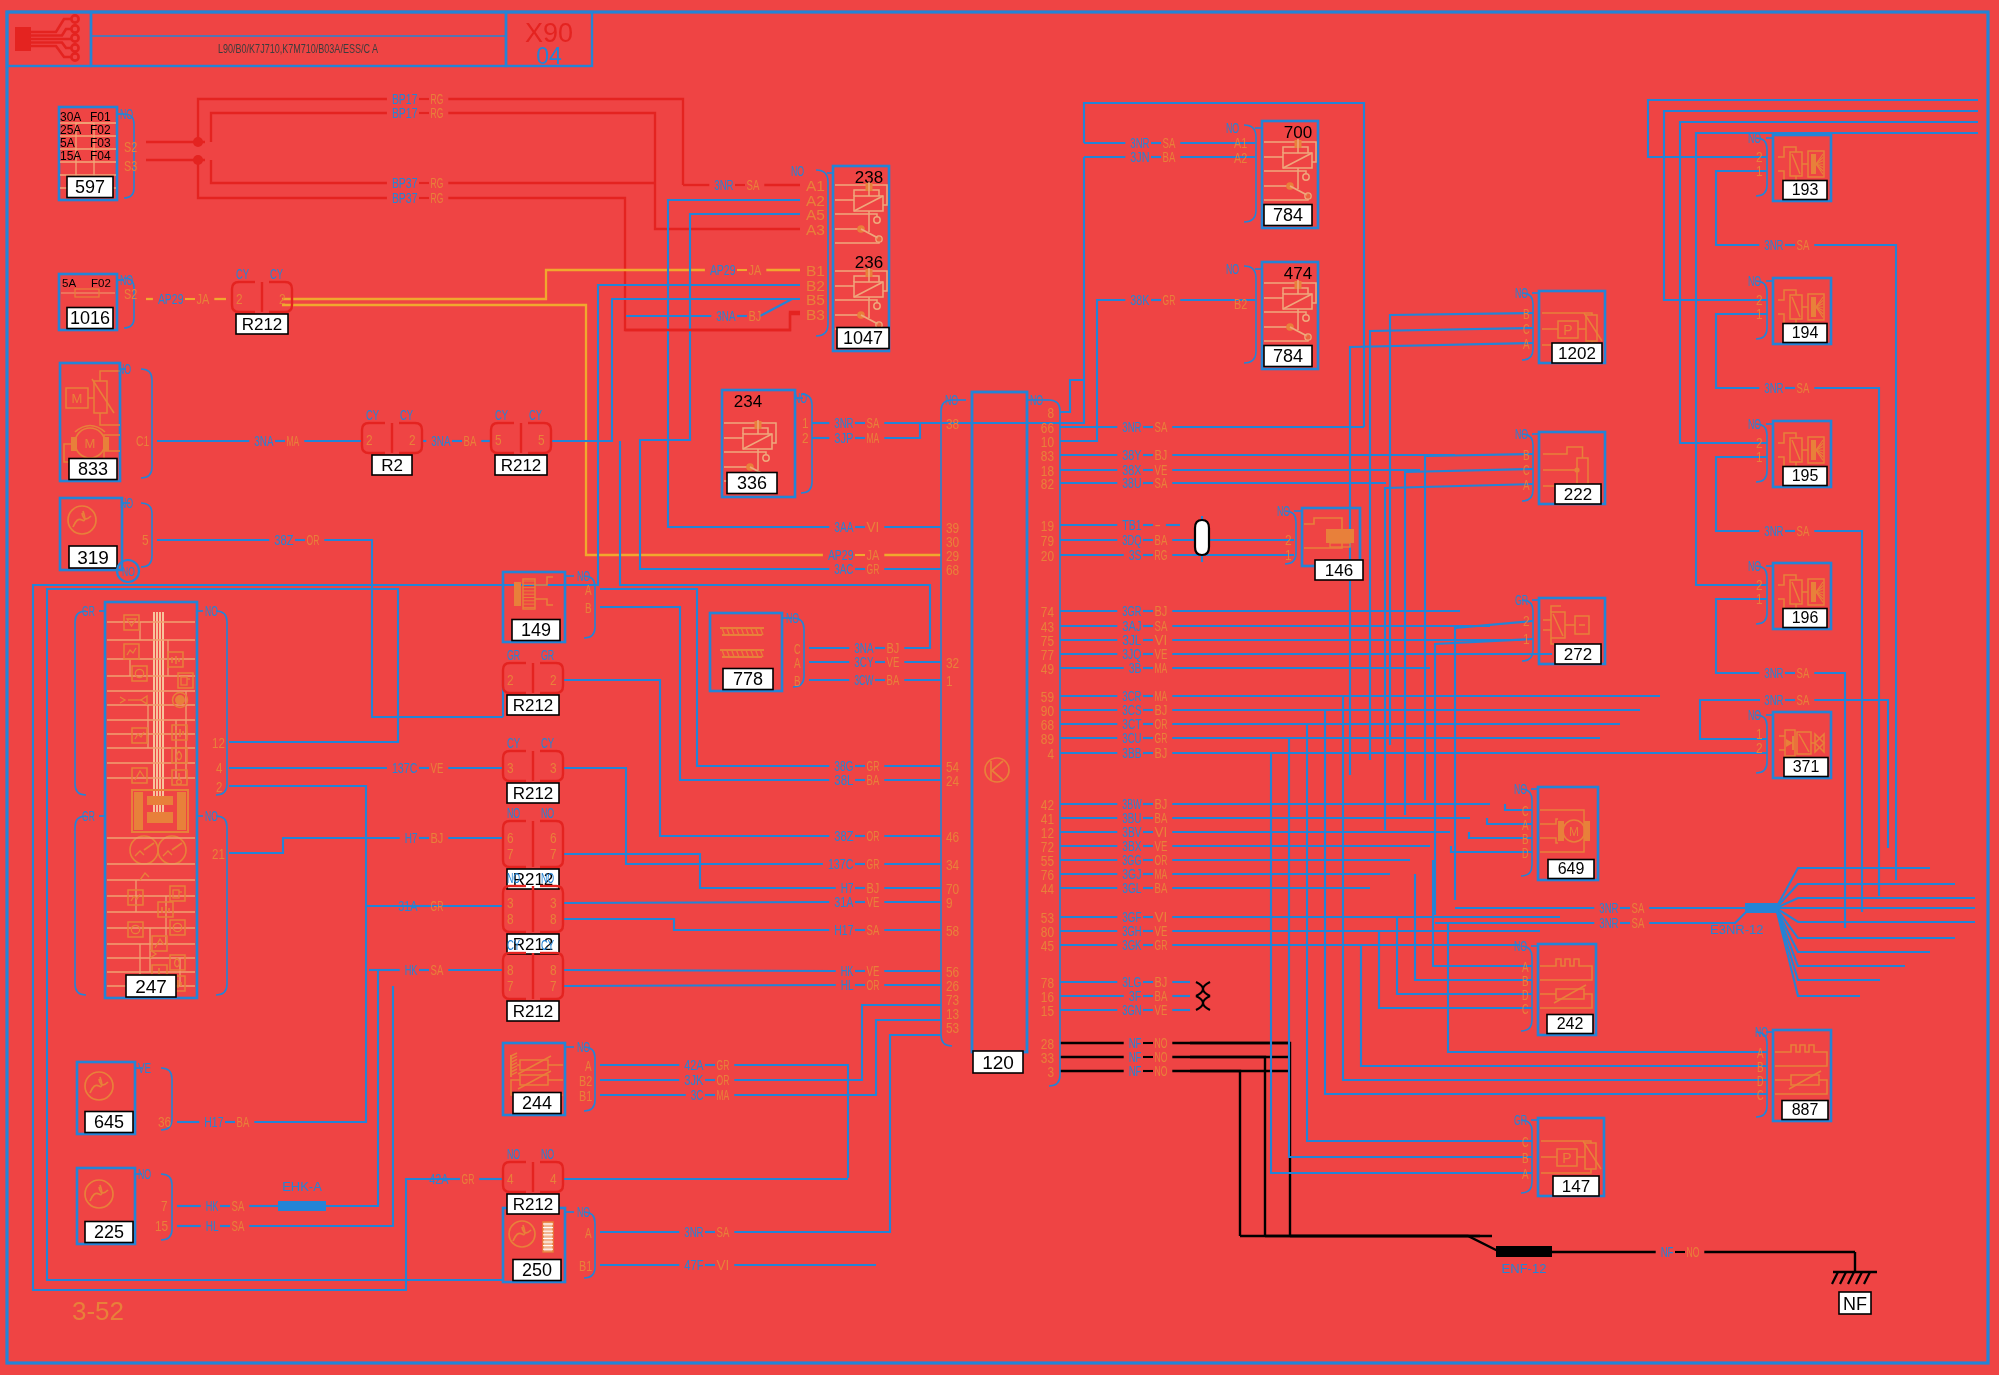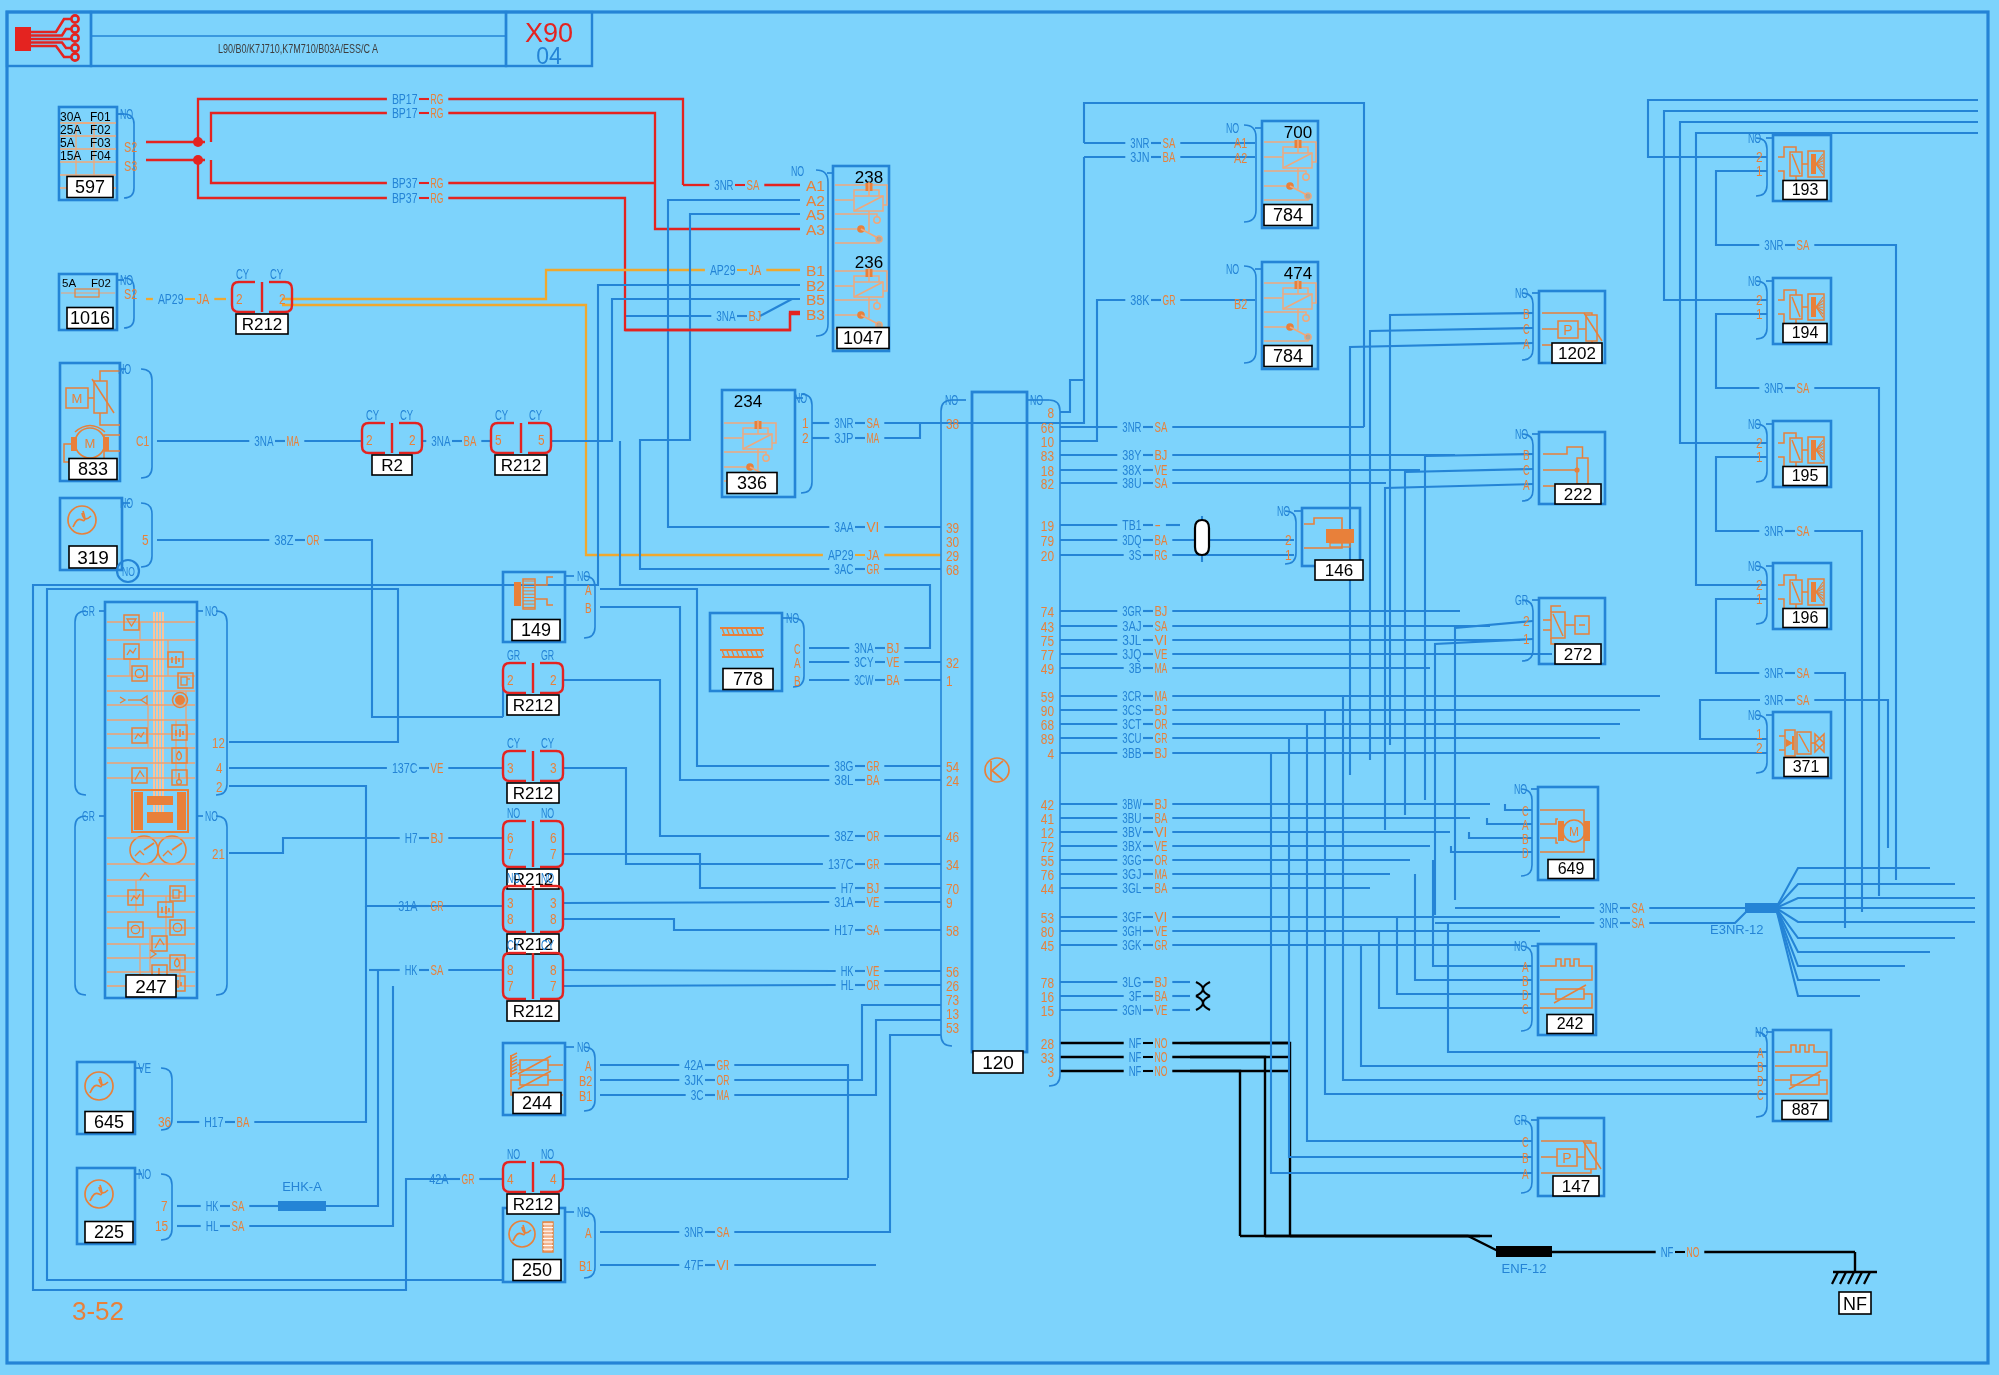--- a/index.html
+++ b/index.html
@@ -1,19 +1,19 @@
 <!DOCTYPE html>
 <html><head>
 <meta charset="utf-8">
 <title>X90 Wiring Diagram 3-52</title>
 <style>
   html,body{margin:0;padding:0;background:#ffffff;}
   body{width:1999px;height:1375px;overflow:hidden;
        font-family:"Liberation Sans",sans-serif;}
-  #sheet{position:relative;width:1999px;height:1375px;background:#7dd3fc;}
+  #sheet{position:relative;width:1999px;height:1375px;background:#ef4444;}
   svg{display:block;}
   svg text{font-family:"Liberation Sans",sans-serif;}
 </style>
 </head>
 <body>
 
 <div id="sheet">
   <svg id="diagram" width="1999" height="1375" viewBox="0 0 1999 1375" xmlns="http://www.w3.org/2000/svg" shape-rendering="geometricPrecision">
 <path d="M419.0,99 L429.0,99" fill="none" stroke="#e42320" stroke-width="2.1"></path>
 <path d="M198,142 L198,99 L386.9,99" fill="none" stroke="#e42320" stroke-width="2.3"></path>

